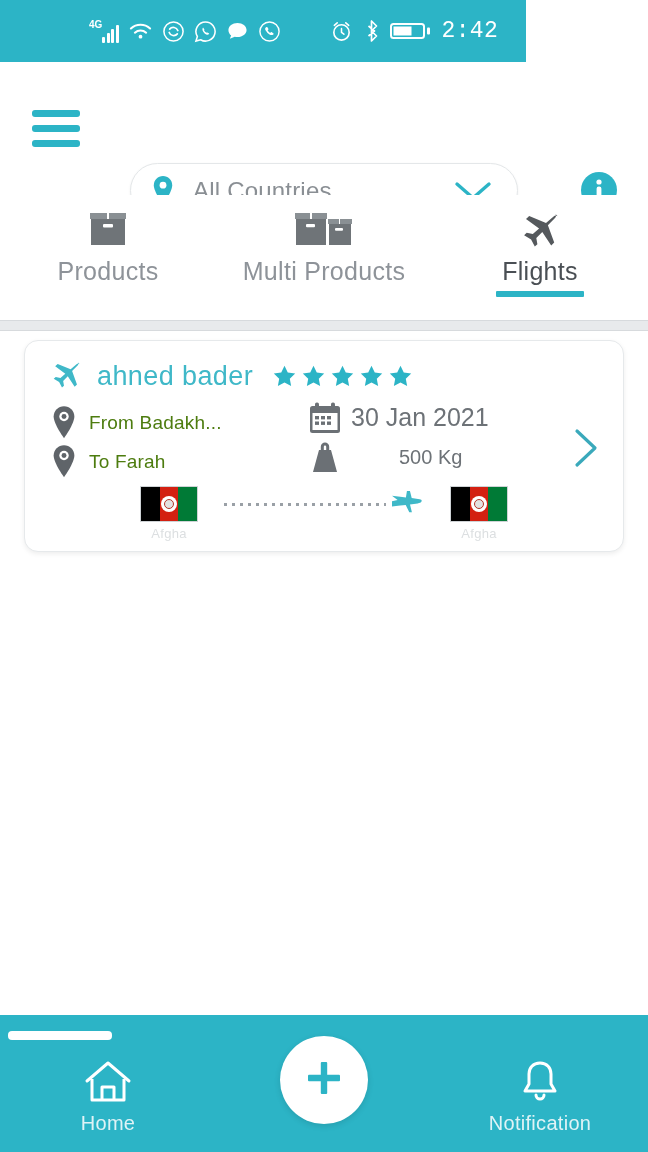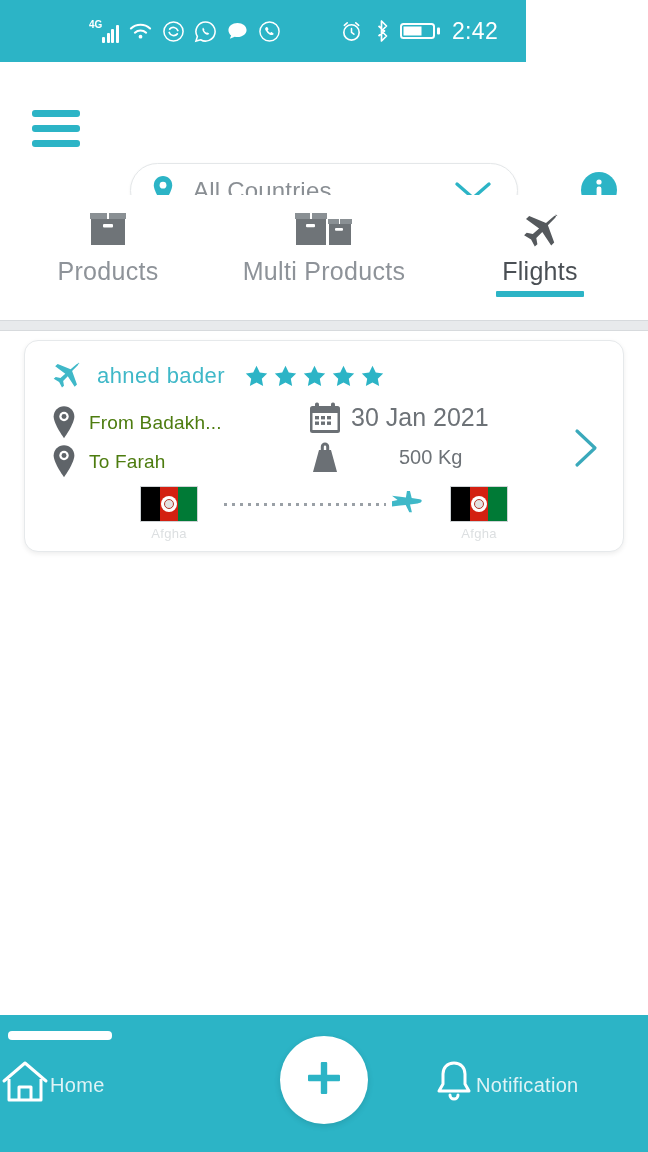--- a/index.html
+++ b/index.html
@@ -34,21 +34,21 @@
     position: absolute; top: 1px; left: -1px; font-weight: bold;
   }
   .bars { display: flex; align-items: flex-end; gap: 1.5px; margin-left: 12px; }
   .bars i { display: block; width: 3px; background: #ffffff; border-radius: 1px; }
   .bars i:nth-child(1) { height: 6px; }
   .bars i:nth-child(2) { height: 10px; }
   .bars i:nth-child(3) { height: 14px; }
   .bars i:nth-child(4) { height: 18px; }
   .sb-time {
     color: #ffffff; font-size: 23px; letter-spacing: 0.3px;
-    font-family: Liberation Sans, sans-serif;
+    font-family: Liberation Mono, monospace;
   }
 
   
   .header {
     position: absolute; top: 62px; left: 0;
     width: 648px; height: 133px;
     background: #ffffff;
     display: flex; align-items: center;
   }
   .hamburger {
@@ -118,21 +118,21 @@
     background: #ffffff;
     border: 1px solid #e6e9eb;
     border-radius: 14px;
     box-shadow: 0 2px 5px rgba(0,0,0,0.07);
   }
   .fc-row-name {
     position: absolute; left: 22px; top: 16px;
     display: flex; align-items: center; gap: 12px;
   }
   .fc-name {
-    font-size: 22px; color: #3fb8c8; letter-spacing: 0.4px;
+    font-size: 27px; color: #3fb8c8; letter-spacing: 0.4px;
   }
   .fc-stars { display: flex; gap: 2px; margin-left: 6px; }
   .fc-line {
     position: absolute; left: 22px;
     display: flex; align-items: center;
   }
   .fc-line.l1 { top: 64px; }
   .fc-line.l2 { top: 103px; }
   .fc-loc-icon { width: 34px; display: flex; justify-content: center; }
   .fc-loc-text {
@@ -202,21 +202,21 @@
     position: absolute; left: 8px; top: 16px;
     width: 104px; height: 9px;
     background: #ffffff; border-radius: 4px;
   }
   .nav-items {
     position: absolute; left: 0; top: 30px;
     width: 648px; height: 107px;
     display: flex; align-items: flex-start;
   }
   .nav-item {
-    flex: 1; display: flex; flex-direction: row;
+    flex: 1; display: flex; flex-direction: column;
     align-items: center; padding-top: 14px; cursor: pointer;
   }
   .nav-icon { height: 46px; display: flex; align-items: center; justify-content: center; }
   .nav-label {
     margin-top: 7px; font-size: 20px; color: #dff3f6;
     letter-spacing: 0.3px;
   }
   .nav-item.fab { justify-content: flex-start; }
   .fab-circle {
     position: absolute; left: 50%; top: 1036px;

